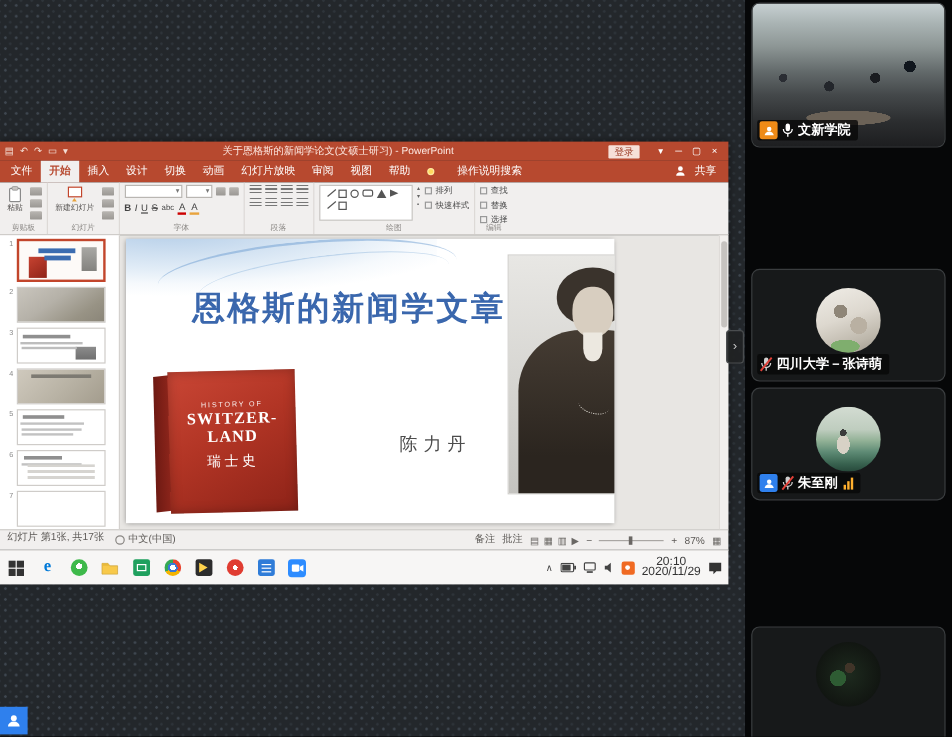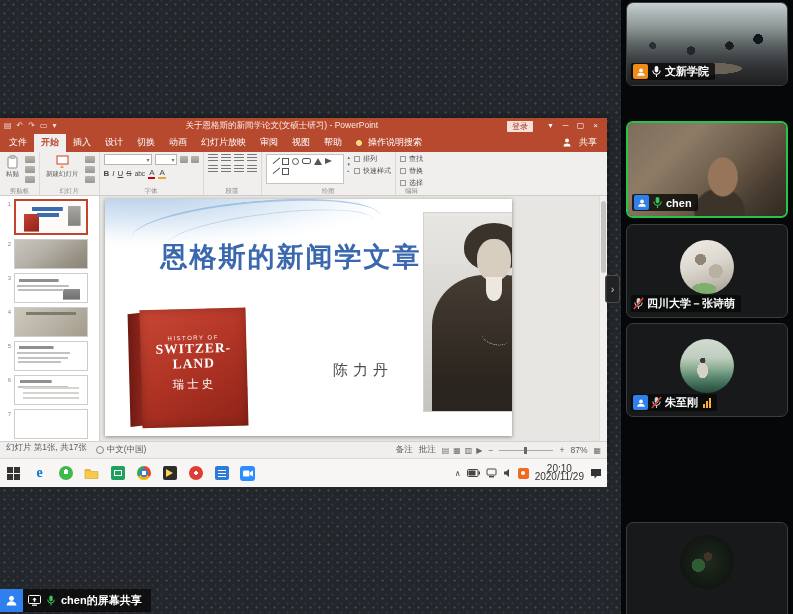--- a/index.html
+++ b/index.html
@@ -16,21 +16,21 @@
 .ppt{position:absolute;left:0;top:118px;width:607px;height:340px;display:flex;flex-direction:column;box-shadow:0 0 7px rgba(0,0,0,.55)}
 .ppt-titlebar{height:16px;background:#b7492f;display:flex;align-items:center;padding:0 4px;color:#fff}
 .qat{display:flex;gap:5px;font-size:8px;color:#f4ddd4;align-items:center}
 .qat span{line-height:10px}
 .ppt-title{flex:1;text-align:center;font-size:8.5px;white-space:nowrap;overflow:hidden;color:#fde9e2}
 .signin{background:#f6e0d8;color:#9a3a24;font-size:8px;line-height:11px;padding:0 5px;border-radius:1px;margin-right:10px}
 .winbtn{width:15px;text-align:center;font-size:8px;color:#fff;line-height:14px}
 .ppt-tabs{height:18px;background:#b7492f;display:flex;align-items:flex-end;color:#fff;font-size:9px;padding:0 2px}
 .tab{padding:2px 7px 3px;white-space:nowrap}
 .tab.active{background:#f1efee;color:#b7492f;font-weight:bold}
-.tellme{display:flex;align-items:center;gap:6px;padding:2px 7px 3px;white-space:nowrap}
+.tellme{display:flex;align-items:center;gap:19px;padding:2px 7px 3px;white-space:nowrap}
 .bulb{width:6px;height:6px;border-radius:50%;background:#ffd95e;border:1px solid #ffe9a0}
 .share-tab{margin-left:auto;display:flex;align-items:center;gap:8px;padding:2px 8px 3px;white-space:nowrap}
 
 .ribbon{height:44px;background:#f1efee;border-bottom:1px solid #cfccc9;display:flex;overflow:hidden}
 .rgroup{position:relative;border-right:1px solid #ddd9d6;padding:2px 4px 9px;display:flex;gap:4px;align-items:flex-start}
 .rg-label{position:absolute;bottom:0;left:0;right:0;text-align:center;font-size:6.5px;color:#8e8b88;line-height:9px;white-space:nowrap}
 .bigbtn{display:flex;flex-direction:column;align-items:center;gap:1px;font-size:6.5px;color:#5a5755;padding:1px 2px;text-align:center;line-height:7px;white-space:nowrap}
 .minicol{display:flex;flex-direction:column;gap:3px;padding-top:2px}
 .mi{width:10px;height:7px;background:linear-gradient(#b9b6b2,#9a9793);border-radius:1px}
 .frow{display:flex;flex-direction:column;gap:3px}
@@ -141,21 +141,21 @@
 
 .collapse{position:absolute;left:605px;top:275px;width:15px;height:28px;background:rgba(32,34,36,.93);border:1px solid #4a4d4f;border-radius:3px;color:#c9c9c9;display:flex;align-items:center;justify-content:center;font-size:11px}
 .share-badge{position:absolute;left:0;top:589px;display:flex;align-items:stretch;height:23px}
 .sb-person{width:23px;height:23px;background:#2f80ed;display:flex;align-items:center;justify-content:center}
 .sb-label{background:rgba(12,12,12,.85);display:flex;align-items:center;gap:5px;padding:0 9px 0 5px;color:#fff;font-size:11px;font-weight:bold;white-space:nowrap}
 
 
 .sidebar{position:absolute;right:0;top:0;width:172px;height:614px;background:#060708}
 .tile{position:absolute;left:5px;width:162px;background:#17191a;border:1px solid #3a3d3f;border-radius:7px;overflow:hidden}
 .tile.active{border:2px solid #27c449}
-.t1{top:2px;height:84px}.t2{top:121px;height:97px}.t3{top:224px;height:94px}
+.t1{top:2px;height:121px}.t2{top:121px;height:97px}.t3{top:224px;height:94px}
 .t4{top:323px;height:94px}.t5{top:422px;height:94px}.t6{top:522px;height:100px}
 .t1-photo{position:absolute;inset:0;background:
  radial-gradient(ellipse 58px 10px at 50% 80%,#6b6257 60%,transparent 61%),
  radial-gradient(circle 7px at 82% 44%,#10161d 70%,transparent 71%),
  radial-gradient(circle 6px at 64% 52%,#1a1c20 70%,transparent 71%),
  radial-gradient(circle 6px at 40% 58%,#23262b 70%,transparent 71%),
  radial-gradient(circle 5px at 16% 52%,#2a2d33 70%,transparent 71%),
  linear-gradient(180deg,#c7d0d2 0%,#a9b3b3 14%,#8d9695 30%,#62696a 48%,#44484a 64%,#2c2e30 82%,#1d1e20 100%)}
 .t2-video{position:absolute;inset:0;background:
  radial-gradient(ellipse 26px 34px at 60% 58%,#96755a 55%,transparent 60%),
@@ -526,33 +526,20 @@
 
     <div class="collapse">›</div>
 
     <div class="share-badge">
       <span class="sb-person">
         <svg width="13" height="13" viewBox="0 0 16 16">
             <circle cx="8" cy="5.5" r="3" fill="#fff"></circle>
             <path d="M2 14a6 5 0 0 1 12 0z" fill="#fff"></path>
           </svg>
       </span>
-      <span class="sb-label">
-        <svg width="13" height="11" viewBox="0 0 13 11">
-            <rect x="0.5" y="0.5" width="12" height="8" rx="1" fill="none" stroke="#fff"></rect>
-            <path d="M6.5 2.5l2.2 2.2H7.3v2H5.7v-2H4.3z" fill="#fff"></path>
-            <rect x="4" y="9.6" width="5" height="1.2" fill="#fff"></rect>
-          </svg>
-        <svg width="10" height="13" viewBox="0 0 12 14">
-            <rect x="4" y="1" width="4" height="7" rx="2" fill="#35c759"></rect>
-            <path d="M2 6a4 4 0 0 0 8 0" stroke="#35c759" fill="none" stroke-width="1.2"></path>
-            <line x1="6" y1="10" x2="6" y2="13" stroke="#35c759" stroke-width="1.2"></line>
-          </svg>
-        <span>chen的屏幕共享</span>
-      </span>
     </div>
   </div>
 
   <div class="sidebar">
 
     <div class="tile t1">
       <div class="t1-photo"></div>
       <div class="namerow">
         <span class="badge orange">
           <svg width="10" height="10" viewBox="0 0 16 16">
@@ -562,37 +549,20 @@
         </span>
         <svg width="11" height="13" viewBox="0 0 12 14">
             <rect x="4" y="1" width="4" height="7" rx="2" fill="#fff"></rect>
             <path d="M2 6a4 4 0 0 0 8 0" stroke="#fff" fill="none" stroke-width="1.2"></path>
             <line x1="6" y1="10" x2="6" y2="13" stroke="#fff" stroke-width="1.2"></line>
           </svg>
         <span>文新学院</span>
       </div>
     </div>
 
-    <div class="tile t2 active">
-      <div class="t2-video"></div>
-      <div class="namerow">
-        <span class="badge blue">
-          <svg width="10" height="10" viewBox="0 0 16 16">
-              <circle cx="8" cy="5.5" r="3" fill="#fff"></circle>
-              <path d="M2 14a6 5 0 0 1 12 0z" fill="#fff"></path>
-            </svg>
-        </span>
-        <svg width="11" height="13" viewBox="0 0 12 14">
-            <rect x="4" y="1" width="4" height="7" rx="2" fill="#35c759"></rect>
-            <path d="M2 6a4 4 0 0 0 8 0" stroke="#35c759" fill="none" stroke-width="1.2"></path>
-            <line x1="6" y1="10" x2="6" y2="13" stroke="#35c759" stroke-width="1.2"></line>
-          </svg>
-        <span>chen</span>
-      </div>
-    </div>
 
     <div class="tile t3">
       <div class="avatar av-cat"></div>
       <div class="namerow">
         <svg width="11" height="13" viewBox="0 0 12 14">
             <rect x="4" y="1" width="4" height="7" rx="2" fill="#cfcfcf"></rect>
             <path d="M2 6a4 4 0 0 0 8 0" stroke="#cfcfcf" fill="none" stroke-width="1.2"></path>
             <line x1="6" y1="10" x2="6" y2="13" stroke="#cfcfcf" stroke-width="1.2"></line>
             <line x1="1" y1="13" x2="11" y2="1" stroke="#e04038" stroke-width="1.8"></line>
           </svg>

